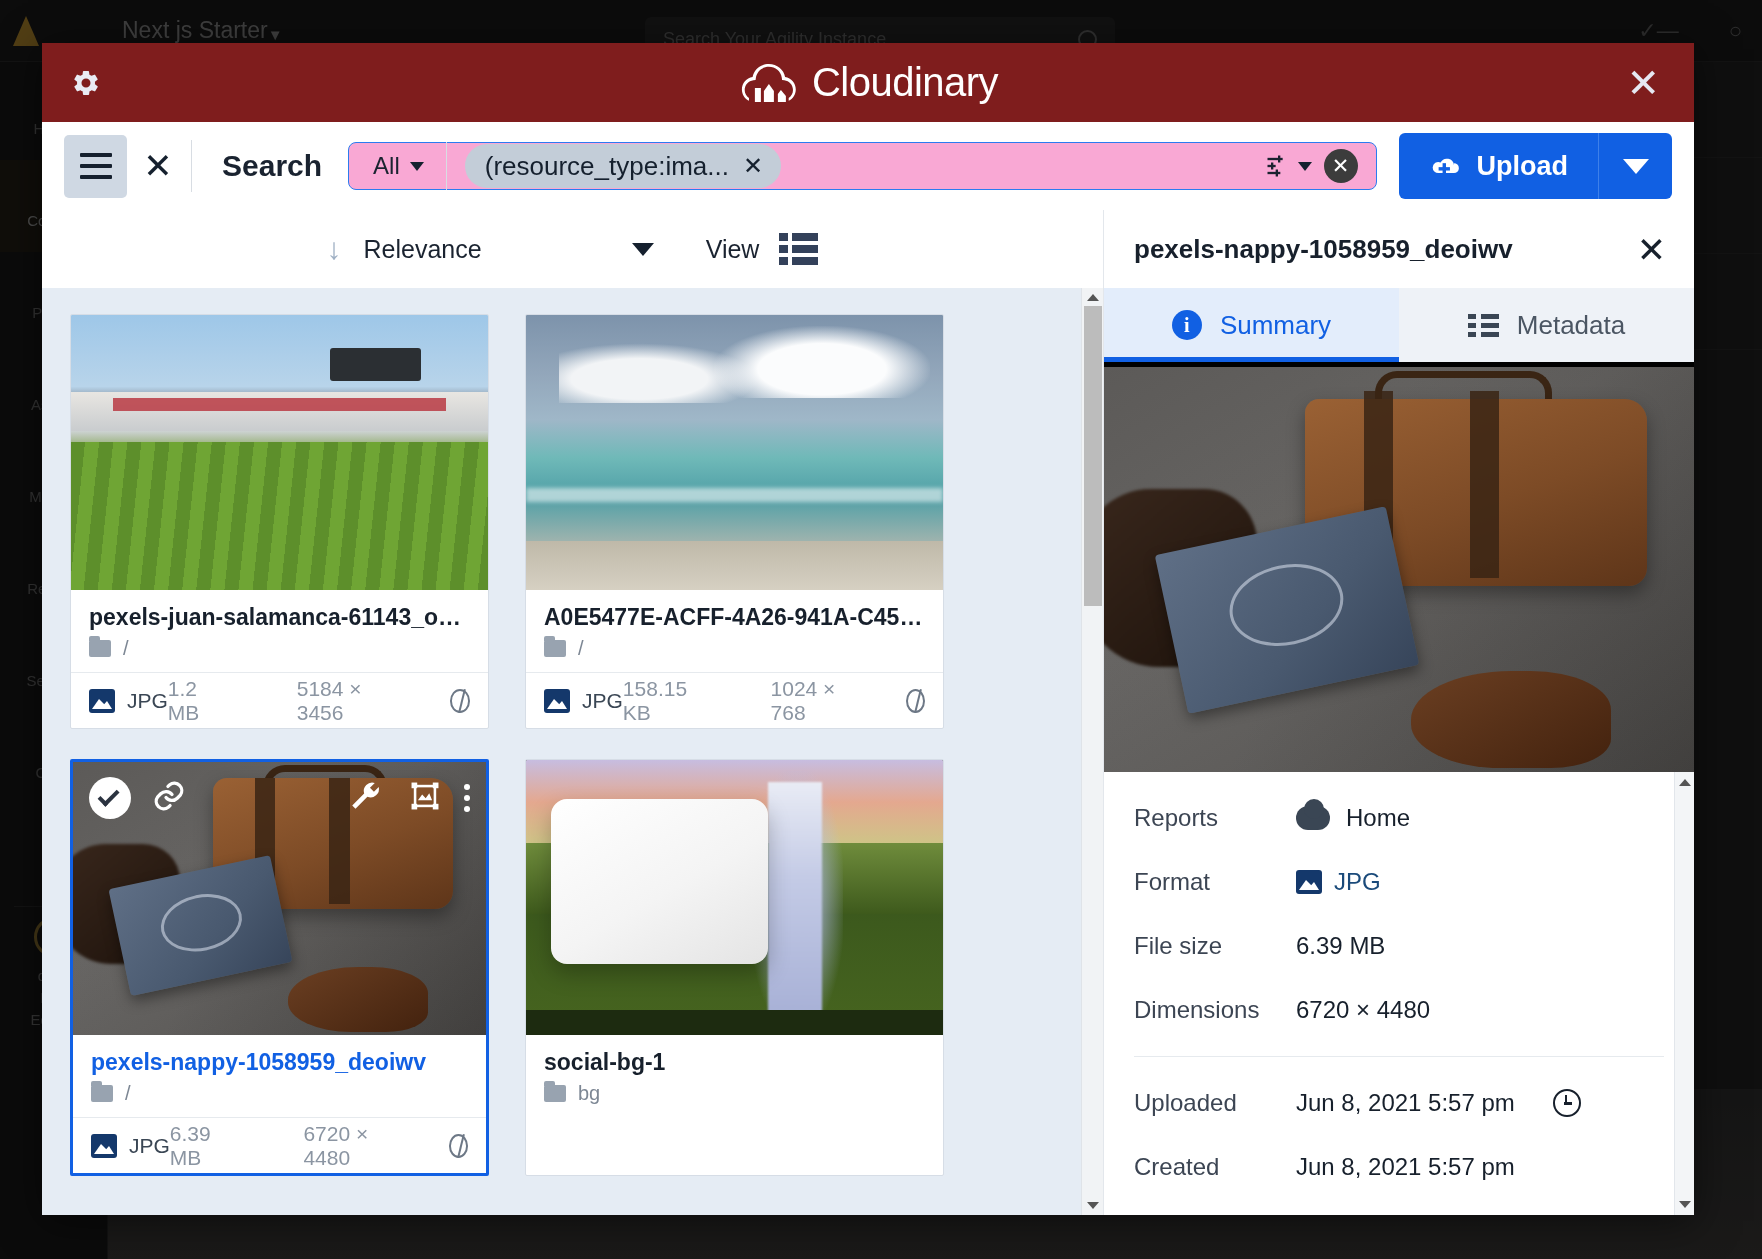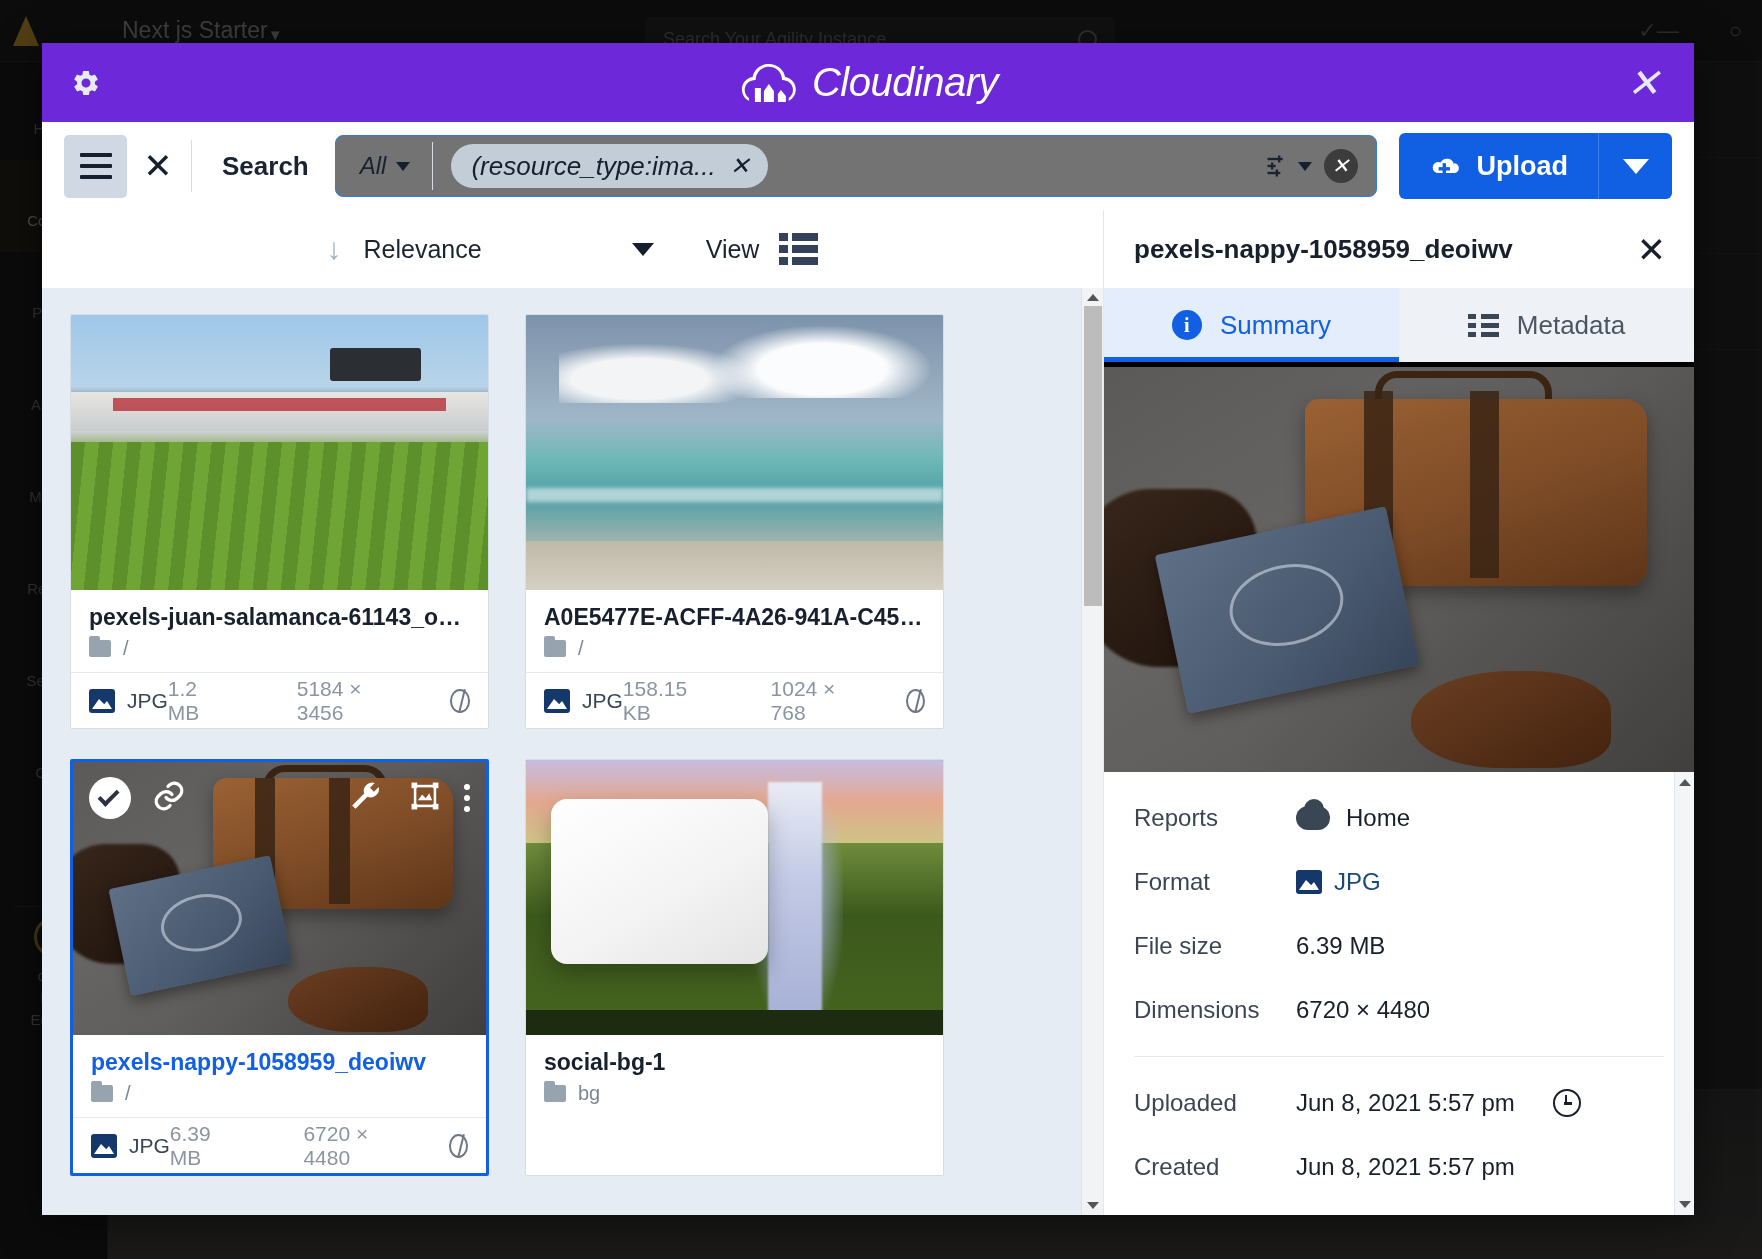--- a/index.html
+++ b/index.html
@@ -98,22 +98,22 @@
     position: absolute; left: 42px; top: 43px;
     width: 1652px; height: 1172px;
     background: #ffffff;
     box-shadow: 0 6px 40px rgba(0,0,0,.5);
     display: flex; flex-direction: column;
     overflow: hidden;
   }
 
   
   #modal-header {
-    height: 79px; background: #6d28d9; flex: none;
-    display: flex; align-items: center; position: relative; font-style: italic;
+    height: 79px; background: #7f1d1d; flex: none;
+    display: flex; align-items: center; position: relative;
   }
   #gear-btn {
     margin-left: 22px; width: 44px; height: 44px;
     display: flex; align-items: center; justify-content: center;
     cursor: pointer;
   }
   #brand {
     position: absolute; left: 50%; transform: translateX(-50%);
     display: flex; align-items: center; gap: 12px;
   }
@@ -137,26 +137,26 @@
     display: flex; flex-direction: column; align-items: center;
     justify-content: center; gap: 7px; cursor: pointer;
   }
   #hamburger span { display:block; width: 32px; height: 4px; background: #15202e; border-radius: 1px;}
   #toolbar-x {
     width: 62px; display: flex; align-items: center; justify-content: center;
     font-size: 35px; color: #15202e; cursor: pointer; font-weight: 400;
   }
   #toolbar-sep { width: 1px; height: 52px; background: #d8dde3; margin: 0 4px 0 2px;}
   #search-label {
-    font-size: 26px; font-weight: 700; color: #1a2330;
+    font-size: 30px; font-weight: 700; color: #1a2330;
     margin: 0 26px 0 26px; white-space: nowrap;
   }
   #searchbar {
-    flex: 1; height: 62px; border: 1.5px solid #2b7cf0; border-radius: 8px;
-    display: flex; align-items: center; background: #737373; min-width: 0; font-style: italic;
+    flex: 1; height: 48px; border: 1.5px solid #2b7cf0; border-radius: 8px;
+    display: flex; align-items: center; background: #f9a8d4; min-width: 0;
   }
   #scope-select {
     display: flex; align-items: center; gap: 10px;
     padding: 0 22px 0 24px; cursor: pointer; white-space: nowrap;
   }
   #scope-select .lbl { font-size: 24px; color: #1a2330; }
   .caret-down {
     width: 0; height: 0; border-left: 7px solid transparent;
     border-right: 7px solid transparent; border-top: 9px solid #15202e;
   }

